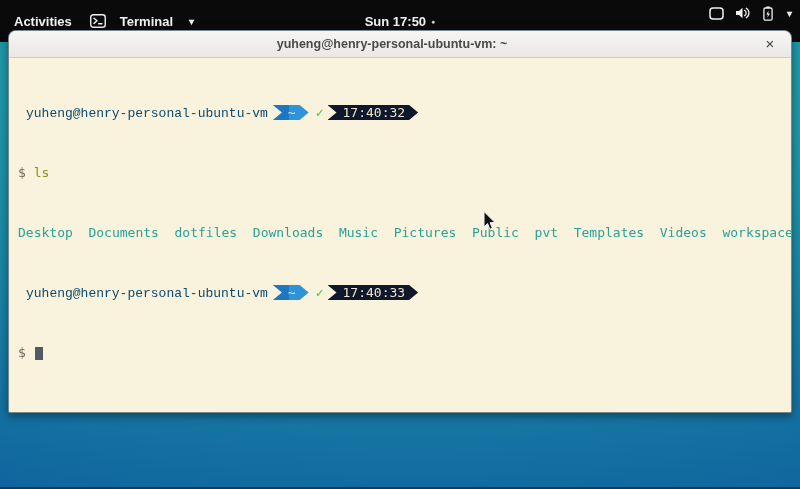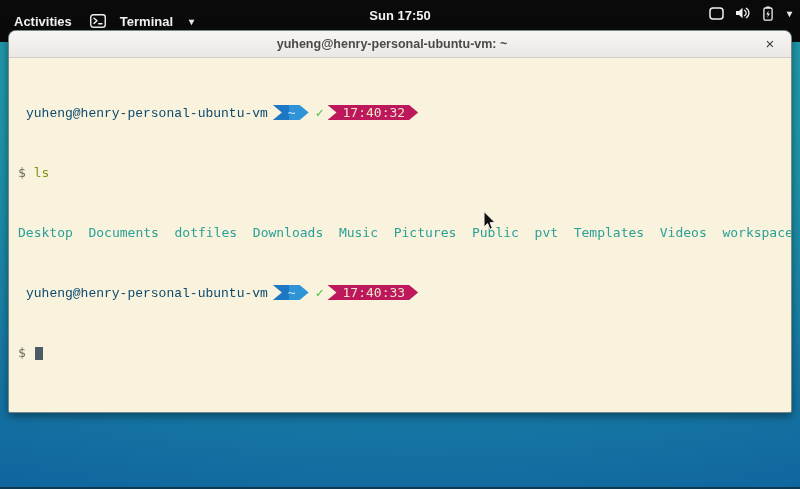--- a/index.html
+++ b/index.html
@@ -16,21 +16,21 @@
     position:absolute;left:0;top:0;width:800px;height:42px;
     background:#0a0a0a;color:#f2f2f2;display:flex;align-items:center;
     font-size:13px;font-weight:700;
   }
   .panel-left{display:flex;align-items:center;gap:14px;margin-left:10px;}
   .activities{padding:0 4px;cursor:default;}
   .appmenu{display:flex;align-items:center;gap:14px;}
   .appmenu svg{display:block;}
   .chev{font-size:10px;margin-left:2px;color:#e8e8e8;}
   .panel-center{position:absolute;left:0;right:0;text-align:center;pointer-events:none;}
-  .panel-center .inner{pointer-events:auto;display:inline-flex;align-items:center;gap:5px;flex-direction:column;}
+  .panel-center .inner{pointer-events:auto;display:inline-flex;align-items:center;gap:5px;}
   .clock-dot{font-size:7px;color:#cfcfcf;line-height:1;}
   .panel-right{position:absolute;right:8px;top:0;height:26px;display:flex;align-items:center;gap:12px;}
   .panel-right svg{display:block;}
 
   
   .window{
     position:absolute;left:8px;top:30px;width:784px;height:383px;
     border-radius:8px 8px 2px 2px;
     box-shadow:0 3px 10px rgba(0,20,30,.5);
     border:1px solid rgba(10,50,70,.55);
@@ -59,21 +59,21 @@
     padding:2px 0 0 9px;color:#5c5c52;overflow:hidden;
   }
   .tline{height:15px;}
   .user{color:#0c4a6e;padding-left:8px;font-family:Liberation Mono, monospace;}
   .seg{
     display:inline-block;height:15px;line-height:15px;vertical-align:top;
     padding:0 13px 0 15px;
     clip-path:polygon(0 0, calc(100% - 9px) 0, 100% 50%, calc(100% - 9px) 100%, 0 100%, 9px 50%);
   }
   .seg.blue{background:linear-gradient(90deg,#1e77c2 0 16px,#2f93d8 16px);color:#cfe7f8;margin-left:5px;}
-  .seg.dark{background:#be185d;color:#ece5cb;margin-left:4px;}
+  .seg.dark{background:#0f172a;color:#ece5cb;margin-left:4px;}
   .check{color:#3fc43f;font-weight:700;margin-left:7px;}
   .dollar{color:#6b6b5e;}
   .cmd{color:#7f9518;}
   .dirs{color:#2aa198;}
   .cursor-block{
     display:inline-block;width:8px;height:13px;margin-left:1px;
     background:#4e5a64;vertical-align:text-bottom;
   }
 
   

